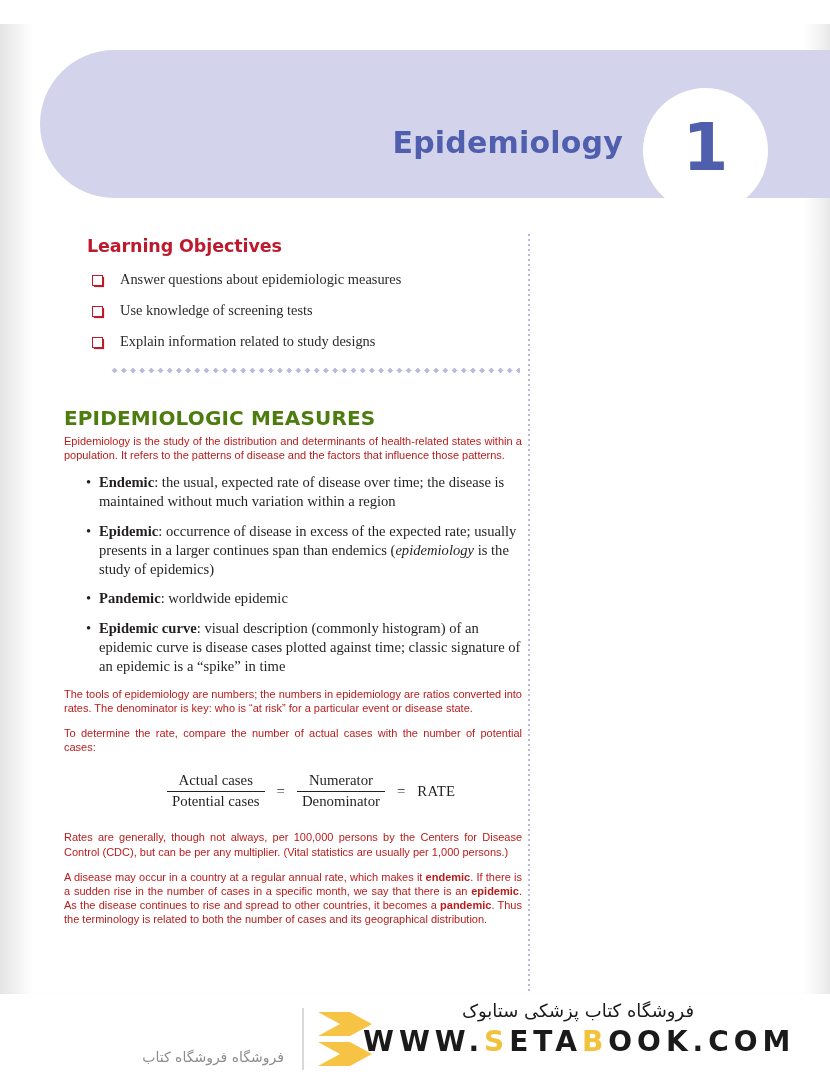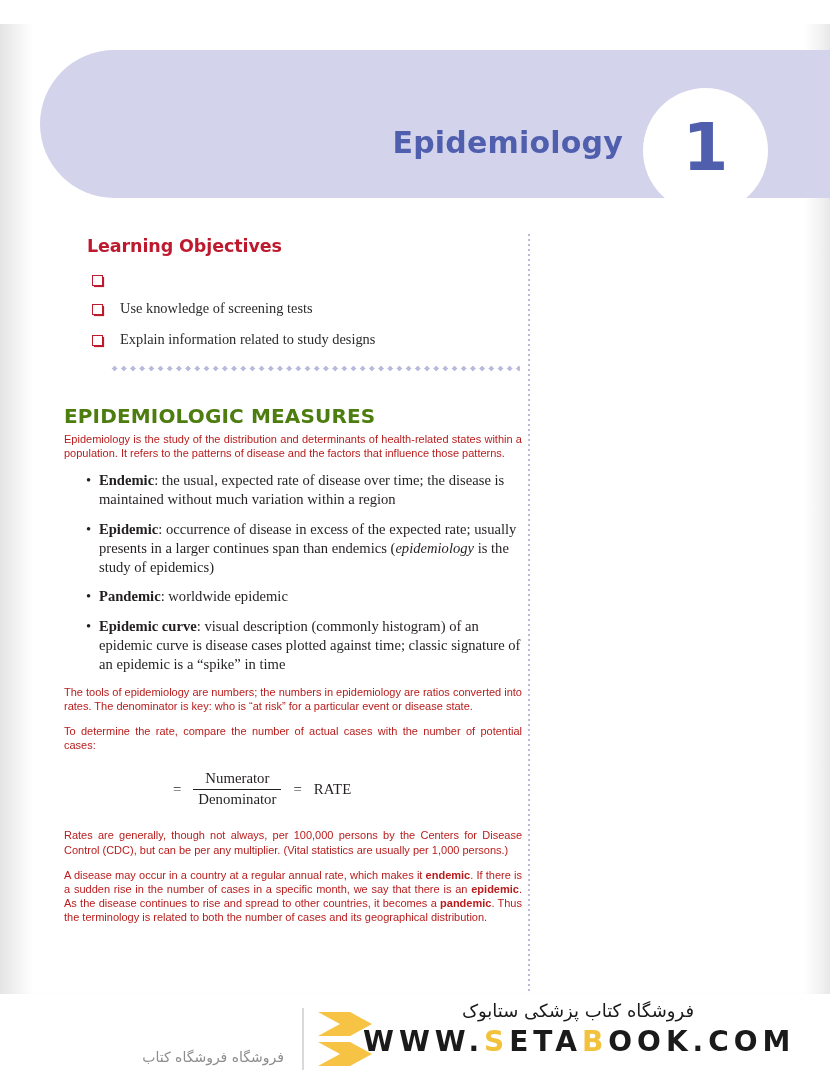--- a/index.html
+++ b/index.html
@@ -333,20 +333,21 @@
 
   <div id="vertical-dotted-rule"></div>
 
   <div id="content-col">
 
     <div id="lo-block">
       <div class="lo-heading">Learning Objectives</div>
 
       <div class="lo-item">
         <span class="lo-box"></span>
+        <span class="lo-text">Answer questions about epidemiologic measures</span>
       </div>
 
       <div class="lo-item">
         <span class="lo-box"></span>
         <span class="lo-text">Use knowledge of screening tests</span>
       </div>
 
       <div class="lo-item">
         <span class="lo-box"></span>
         <span class="lo-text">Explain information related to study designs</span>
@@ -381,20 +382,24 @@
         <span class="bullet-text"><b>Epidemic curve</b><span>: visual description (commonly histogram) of an epidemic curve is disease cases plotted against time; classic signature of an epidemic is a “spike” in time</span></span>
       </div>
 
     </div>
 
     <p class="body-para">The tools of epidemiology are numbers; the numbers in epidemiology are ratios converted into rates. The denominator is key: who is “at risk” for a particular event or disease state.</p>
 
     <p class="body-para">To determine the rate, compare the number of actual cases with the number of potential cases:</p>
 
     <div id="equation">
+      <span class="frac">
+        <span class="num">Actual cases</span>
+        <span class="den">Potential cases</span>
+      </span>
       <span class="eq-sign">=</span>
       <span class="frac">
         <span class="num">Numerator</span>
         <span class="den">Denominator</span>
       </span>
       <span class="eq-sign">=</span>
       <span id="eq-rate">RATE</span>
     </div>
 
     <p class="body-para">Rates are generally, though not always, per 100,000 persons by the Centers for Disease Control (CDC), but can be per any multiplier. (Vital statistics are usually per 1,000 persons.)</p>

